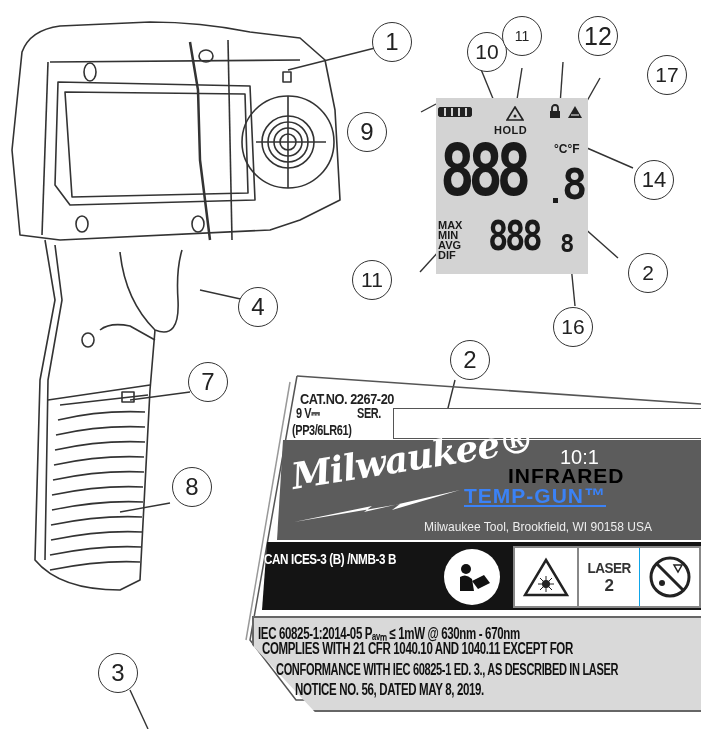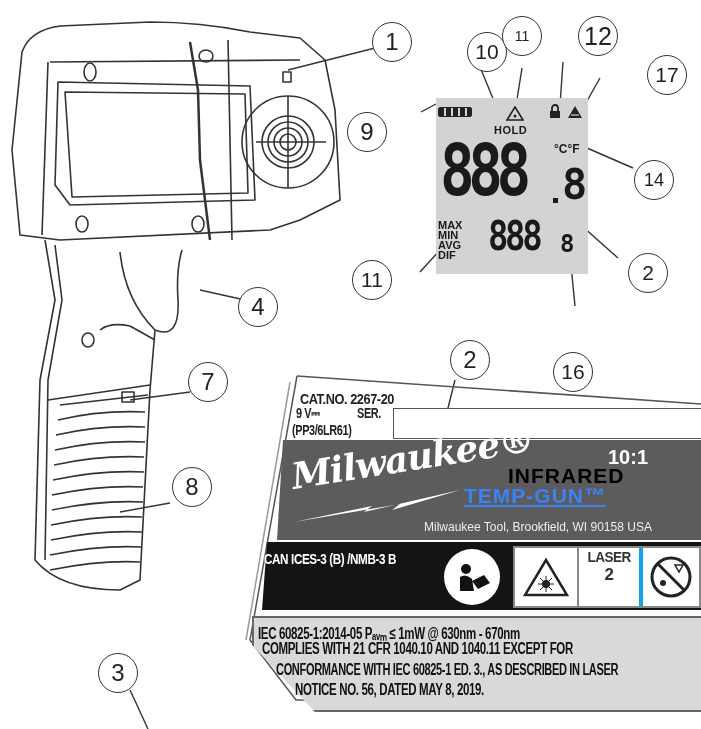--- a/index.html
+++ b/index.html
@@ -97,23 +97,23 @@
 <div class="callout" style="left:450px;top:340px;">2</div>
 <div class="callout" style="left:98px;top:653px;">3</div>
 <div class="callout" style="left:238px;top:287px;">4</div>
 <div class="callout" style="left:188px;top:362px;">7</div>
 <div class="callout" style="left:172px;top:467px;">8</div>
 <div class="callout" style="left:347px;top:112px;">9</div>
 <div class="callout" style="left:467px;top:16px;font-size:21px;margin-top:16px;">10</div>
 <div class="callout" style="left:502px;top:16px;font-size:14px;">11</div>
 <div class="callout" style="left:578px;top:16px;font-size:25px;">12</div>
 <div class="callout" style="left:647px;top:55px;font-size:21px;">17</div>
-<div class="callout" style="left:634px;top:160px;font-size:18px;">14</div>
+<div class="callout" style="left:634px;top:160px;font-size:22px;">14</div>
 <div class="callout" style="left:628px;top:253px;font-size:21px;">2</div>
-<div class="callout" style="left:553px;top:307px;font-size:21px;margin-top:45px;">16</div>
+<div class="callout" style="left:553px;top:307px;font-size:21px;">16</div>
 <div class="callout" style="left:352px;top:260px;font-size:21px;">11</div>
 
 <div class="lcd">
 
   <div style="position:absolute;left:2px;top:9px;width:34px;height:10px;border:1.5px solid #222;border-radius:2px;box-sizing:border-box;background:repeating-linear-gradient(90deg,#222 0 5px,#d3d3d3 5px 7px);"></div>
 
   <svg style="position:absolute;left:70px;top:8px;" width="18" height="15">
     <polygon points="9,1 17,14 1,14" fill="none" stroke="#222" stroke-width="1.6"></polygon>
     <circle cx="9" cy="10" r="1.5" fill="#222"></circle>
   </svg>
@@ -147,21 +147,21 @@
   <div class="label narrow" style="left:296px;top:405px;font-size:14px;">9 V⎓</div>
   <div class="label narrow" style="left:357px;top:405px;font-size:14px;">SER.</div>
   <div style="position:absolute;left:393px;top:408px;width:308px;height:31px;border:1.5px solid #555;border-right:none;box-sizing:border-box;background:#fff;"></div>
   <div class="label narrow" style="left:292px;top:422px;font-size:14px;">(PP3/6LR61)</div>
 
   <div style="position:absolute;left:277px;top:440px;width:424px;height:100px;background:#5c5c5c;clip-path:polygon(6px 0,100% 0,100% 100%,0 100%);"></div>
   <div class="label" style="left:295px;top:455px;font-family:'DejaVu Serif',serif;font-style:italic;font-weight:bold;font-size:36px;color:#fff;transform:rotate(-9deg);transform-origin:left bottom;letter-spacing:-1px;">Milwaukee®</div>
   <svg style="position:absolute;left:292px;top:488px;" width="170" height="36">
     <path d="M2,34 L80,18 L72,24 L168,2 L100,22 L108,16 Z" fill="#fff"></path>
   </svg>
-  <div class="label" style="left:560px;top:446px;font-size:20px;font-weight:bold;color:#fff;margin-left:48px;">10:1</div>
+  <div class="label" style="left:560px;top:446px;font-size:20px;font-weight:normal;color:#fff;">10:1</div>
   <div class="label" style="left:508px;top:464px;font-size:21px;font-weight:bold;color:#000000;letter-spacing:1px;">INFRARED</div>
   <div class="label" style="left:464px;top:484px;font-size:21px;font-weight:bold;color:#3b82f6;letter-spacing:1px;text-decoration:underline;">TEMP-GUN™</div>
   <div class="label" style="left:424px;top:520px;font-size:12px;color:#eee;white-space:nowrap;">Milwaukee Tool, Brookfield, WI 90158 USA</div>
 
   <div style="position:absolute;left:262px;top:542px;width:439px;height:68px;background:#141414;clip-path:polygon(5px 0,100% 0,100% 100%,0 100%);"></div>
   <div class="label narrow" style="left:264px;top:550px;font-size:15px;color:#fff;">CAN ICES-3 (B) /NMB-3 B</div>
 
   <div style="position:absolute;left:444px;top:549px;width:56px;height:56px;border-radius:50%;background:#fff;">
     <svg width="56" height="56">
       <circle cx="22" cy="20" r="5" fill="#111"></circle>
@@ -176,21 +176,21 @@
         <polygon points="23,3 44,38 2,38" fill="none" stroke="#222" stroke-width="2.5"></polygon>
         <circle cx="23" cy="27" r="4" fill="#222"></circle>
         <g stroke="#222" stroke-width="1">
             <line x1="23" y1="19" x2="23" y2="35"></line>
             <line x1="15" y1="27" x2="31" y2="27"></line>
             <line x1="17" y1="21" x2="29" y2="33"></line>
             <line x1="29" y1="21" x2="17" y2="33"></line>
           </g>
       </svg>
     </div>
-    <div style="width:60px;border-right:4px solid #0ea5e9;display:flex;flex-direction:column;align-items:center;">
+    <div style="width:60px;border-right:1px solid #0ea5e9;display:flex;flex-direction:column;align-items:center;justify-content:center;">
       <div class="narrow" style="font-size:15px;color:#333;transform:scaleX(0.9);transform-origin:center;">LASER</div>
       <div class="narrow" style="font-size:17px;color:#333;transform:none;">2</div>
     </div>
     <div style="flex:1;display:flex;align-items:center;justify-content:center;">
       <svg width="48" height="48">
         <circle cx="24" cy="24" r="19" fill="none" stroke="#222" stroke-width="3"></circle>
         <line x1="11" y1="11" x2="37" y2="37" stroke="#222" stroke-width="3"></line>
         <circle cx="16" cy="30" r="3" fill="#222"></circle>
         <polygon points="28,12 36,12 32,19" fill="none" stroke="#222" stroke-width="1.5"></polygon>
       </svg>

